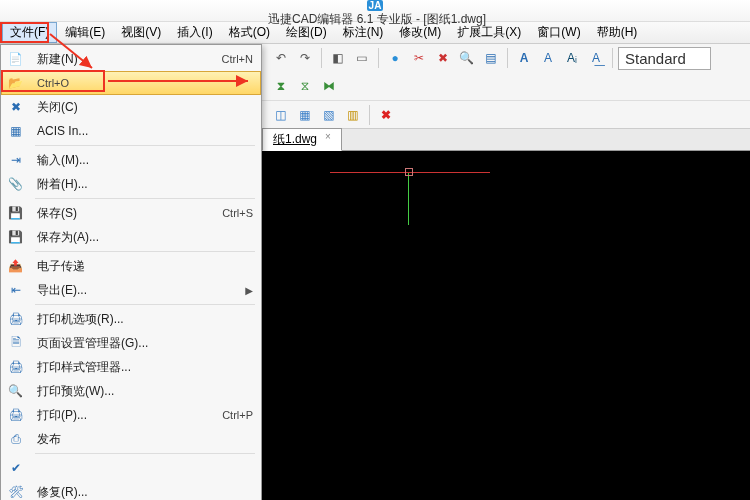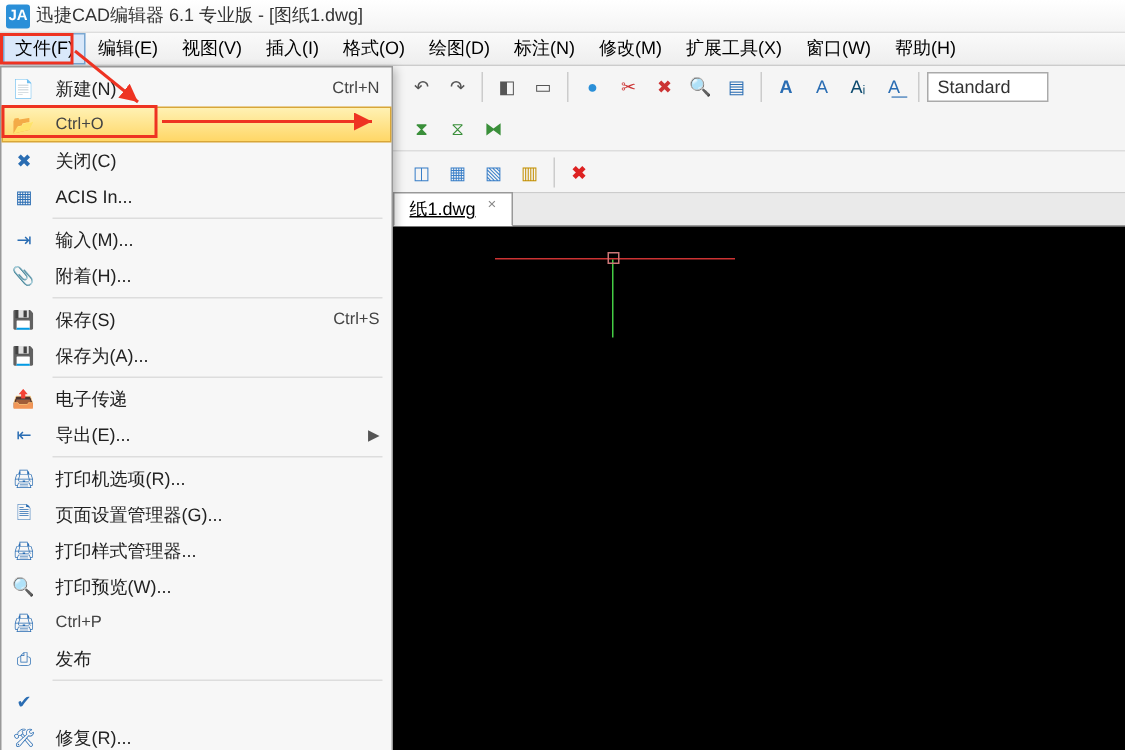--- a/index.html
+++ b/index.html
@@ -1,27 +1,27 @@
 <!DOCTYPE html>
 <html><head>
 <meta charset="utf-8">
 <style>
 * { margin: 0; padding: 0; box-sizing: border-box; font-family: "Microsoft YaHei", Arial, sans-serif; font-size: 12px; }
 body { width: 750px; height: 500px; overflow: hidden; background: #fff; position: relative; }
-.titlebar { height: 22px; background: linear-gradient(#fff,#f4f4f4); display: flex; align-items: center; padding-left: 4px; border-bottom: 1px solid #ddd; }
+.titlebar { height: 22px; background: linear-gradient(#fff,#f4f4f4); display: flex; align-items: center; padding-left: 4px; border-bottom: 1px solid #ddd; flex-direction: column; }
 .titlebar .logo { width: 16px; height: 16px; background: #2a8fd8; display: inline-flex; align-items: center; justify-content: center; color: #fff; font-size: 10px; font-weight: bold; border-radius: 2px; margin-right: 4px; }
 .titlebar .title { color: #333; }
 .menubar { height: 22px; background: linear-gradient(#fafafa,#eee); display: flex; align-items: flex-start; border-bottom: 1px solid #ccc; padding-left: 2px; }
 .menubar .mitem { padding: 2px 8px; cursor: pointer; }
 .menubar .mitem.active { background: #d9e8fa; border: 1px solid #7aa7d1; padding: 1px 7px; }
 .toolbar-area { background: #f5f5f5; border-bottom: 1px solid #ccc; }
 .toolbar-row { height: 28px; display: flex; align-items: center; padding: 0 4px; gap: 2px; }
 .tbtn { width: 22px; height: 22px; display: inline-flex; align-items: center; justify-content: center; color: #555; }
 .sep { width: 1px; height: 20px; background: #ccc; margin: 0 3px; }
-.style-combo { border: 1px solid #aaa; padding: 2px 24px 2px 6px; background: #fff; font-size: 12px; color: #333; }
+.style-combo { border: 1px solid #aaa; padding: 2px 24px 2px 6px; background: #fff; font-size: 15px; color: #333; }
 .tabbar { height: 22px; background: #eaeaea; display: flex; align-items: flex-end; border-bottom: 1px solid #999; }
 .tab { background: #fff; border: 1px solid #999; border-bottom: 1px solid #fff; padding: 2px 24px 2px 10px; position: relative; font-size: 11px; margin-bottom: -1px; text-decoration: underline; }
 .tab .tclose { position: absolute; right: 6px; top: 3px; width: 10px; height: 10px; font-size: 10px; line-height: 10px; color: #888; }
 .canvas { position: relative; height: 360px; background: #000; }
 .xline { position: absolute; top: 21px; left: 330px; width: 160px; height: 1px; background: #c33; }
 .yline { position: absolute; top: 22px; left: 408px; width: 1px; height: 52px; background: #4c4; }
 .origin { position: absolute; top: 17px; left: 405px; width: 8px; height: 8px; border: 1px solid #c77; }
 
 
 .dropdown { position: absolute; top: 44px; left: 0; width: 262px; background: #f7f7f7; border: 1px solid #999; box-shadow: 2px 2px 6px rgba(0,0,0,.25); z-index: 50; padding: 2px 0; }
@@ -167,20 +167,21 @@
   <div class="ditem">
     <span class="dicon">🖨</span>
     <span class="dlabel">打印样式管理器...</span>
   </div>
   <div class="ditem">
     <span class="dicon">🔍</span>
     <span class="dlabel">打印预览(W)...</span>
   </div>
   <div class="ditem">
     <span class="dicon">🖨</span>
+    <span class="dlabel">打印(P)...</span>
     <span class="dshort">Ctrl+P</span>
   </div>
   <div class="ditem">
     <span class="dicon">⎙</span>
     <span class="dlabel">发布</span>
   </div>
   <div class="dsep"></div>
   <div class="ditem">
     <span class="dicon">✔</span>
   </div>

